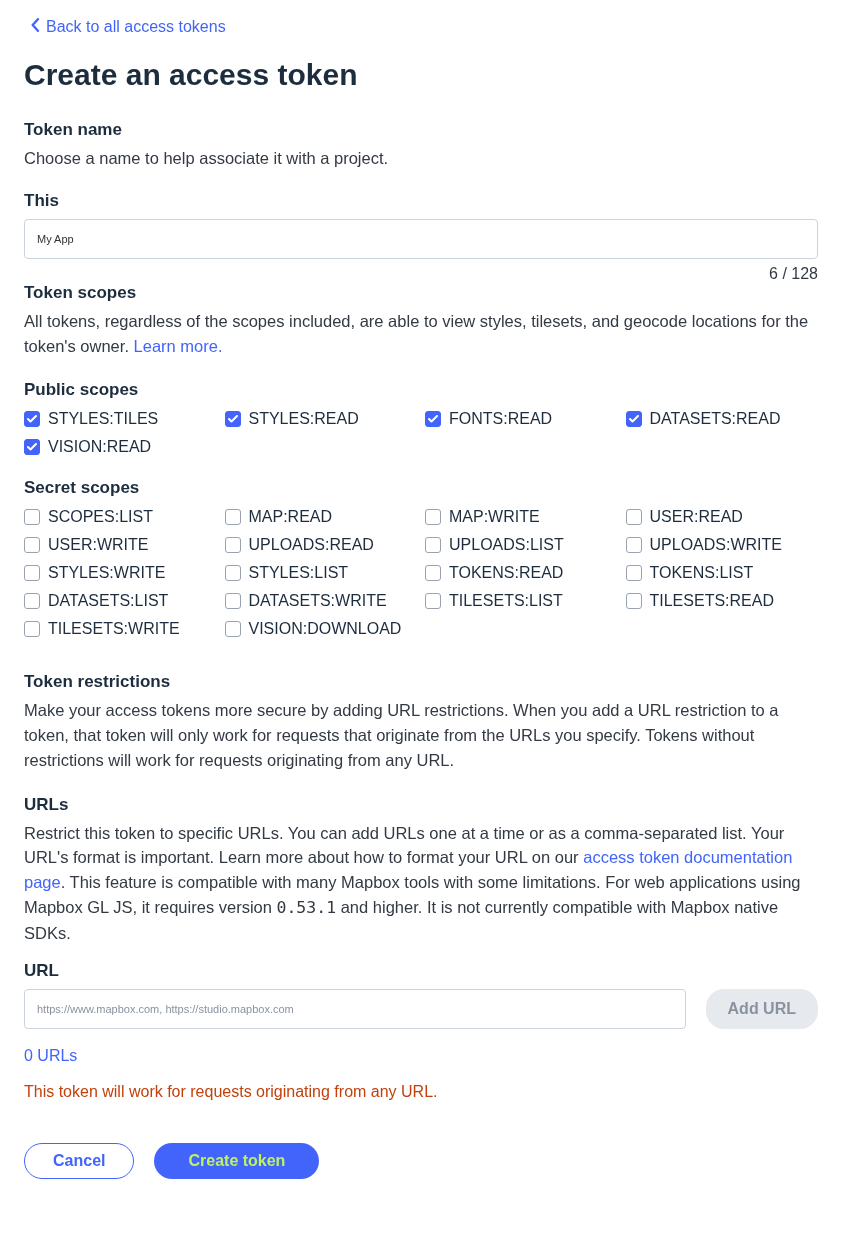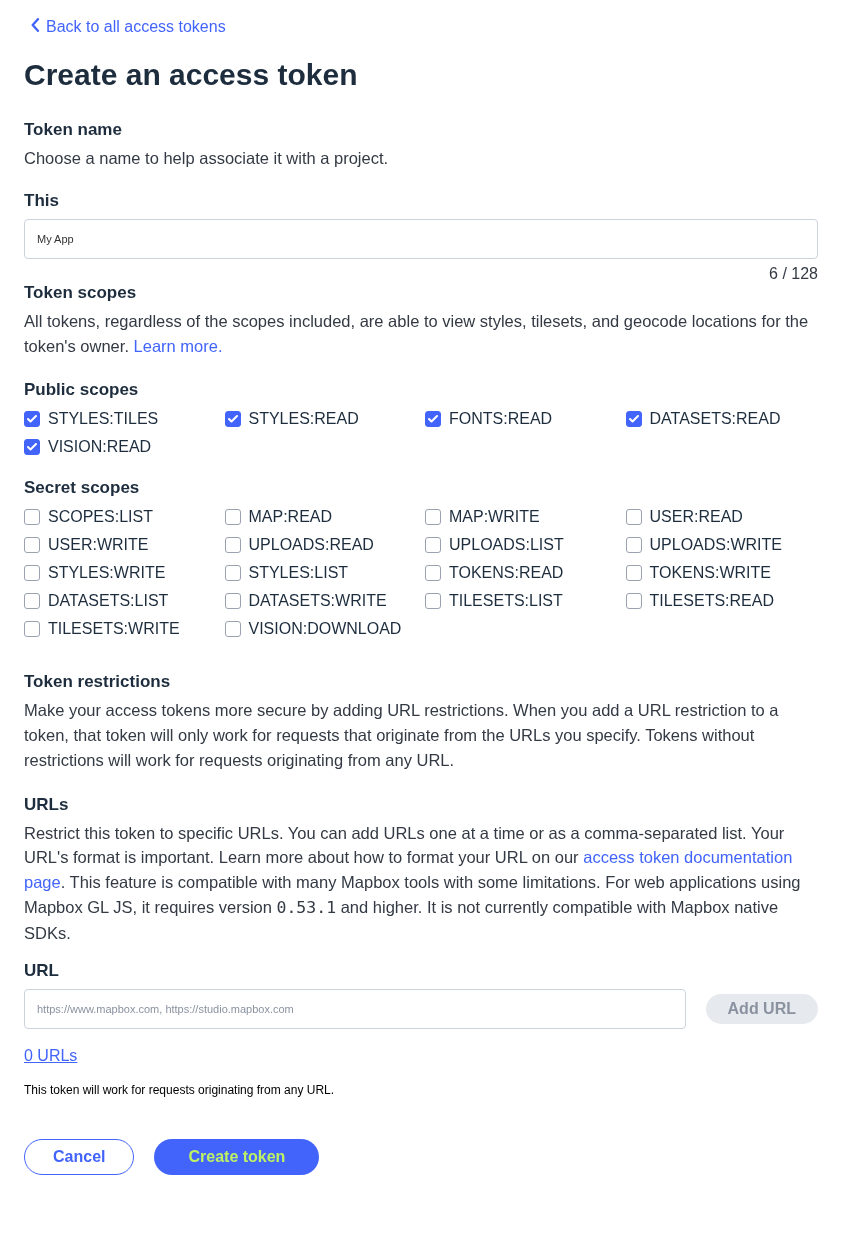--- a/index.html
+++ b/index.html
@@ -106,39 +106,38 @@
   }
   .restrictions-block { margin-top: 34px; }
   .urls-block { margin-top: 22px; }
   .url-row {
     display: flex;
     gap: 20px;
     align-items: center;
   }
   .url-input-wrap { flex: 1; }
   .add-url-btn {
-    height: 30px;
+    height: 40px;
     padding: 0 22px;
     border: none;
     border-radius: 18px;
     background: #e6e9ee;
     color: #8a92a0;
     font-size: 16px;
     font-weight: 600;
     cursor: default;
   }
   .url-count {
     color: #4264fb;
     font-size: 16px;
     margin-top: 18px;
-    text-decoration: underline;
   }
   .url-note {
-    font-size: 12px;
-    color: #000000;
+    font-size: 16px;
+    color: #c2410c;
     margin-top: 18px;
   }
   .button-row {
     display: flex;
     gap: 20px;
     margin-top: 42px;
   }
   .btn {
     height: 36px;
     padding: 16px 28px;
@@ -279,21 +278,21 @@
     <div class="scope-item">
       <span class="checkbox"></span>
       <span class="scope-label">STYLES:LIST</span>
     </div>
     <div class="scope-item">
       <span class="checkbox"></span>
       <span class="scope-label">TOKENS:READ</span>
     </div>
     <div class="scope-item">
       <span class="checkbox"></span>
-      <span class="scope-label">TOKENS:WRITE</span>
+      <span class="scope-label">TOKENS:LIST</span>
     </div>
     <div class="scope-item">
       <span class="checkbox"></span>
       <span class="scope-label">DATASETS:LIST</span>
     </div>
     <div class="scope-item">
       <span class="checkbox"></span>
       <span class="scope-label">DATASETS:WRITE</span>
     </div>
     <div class="scope-item">

